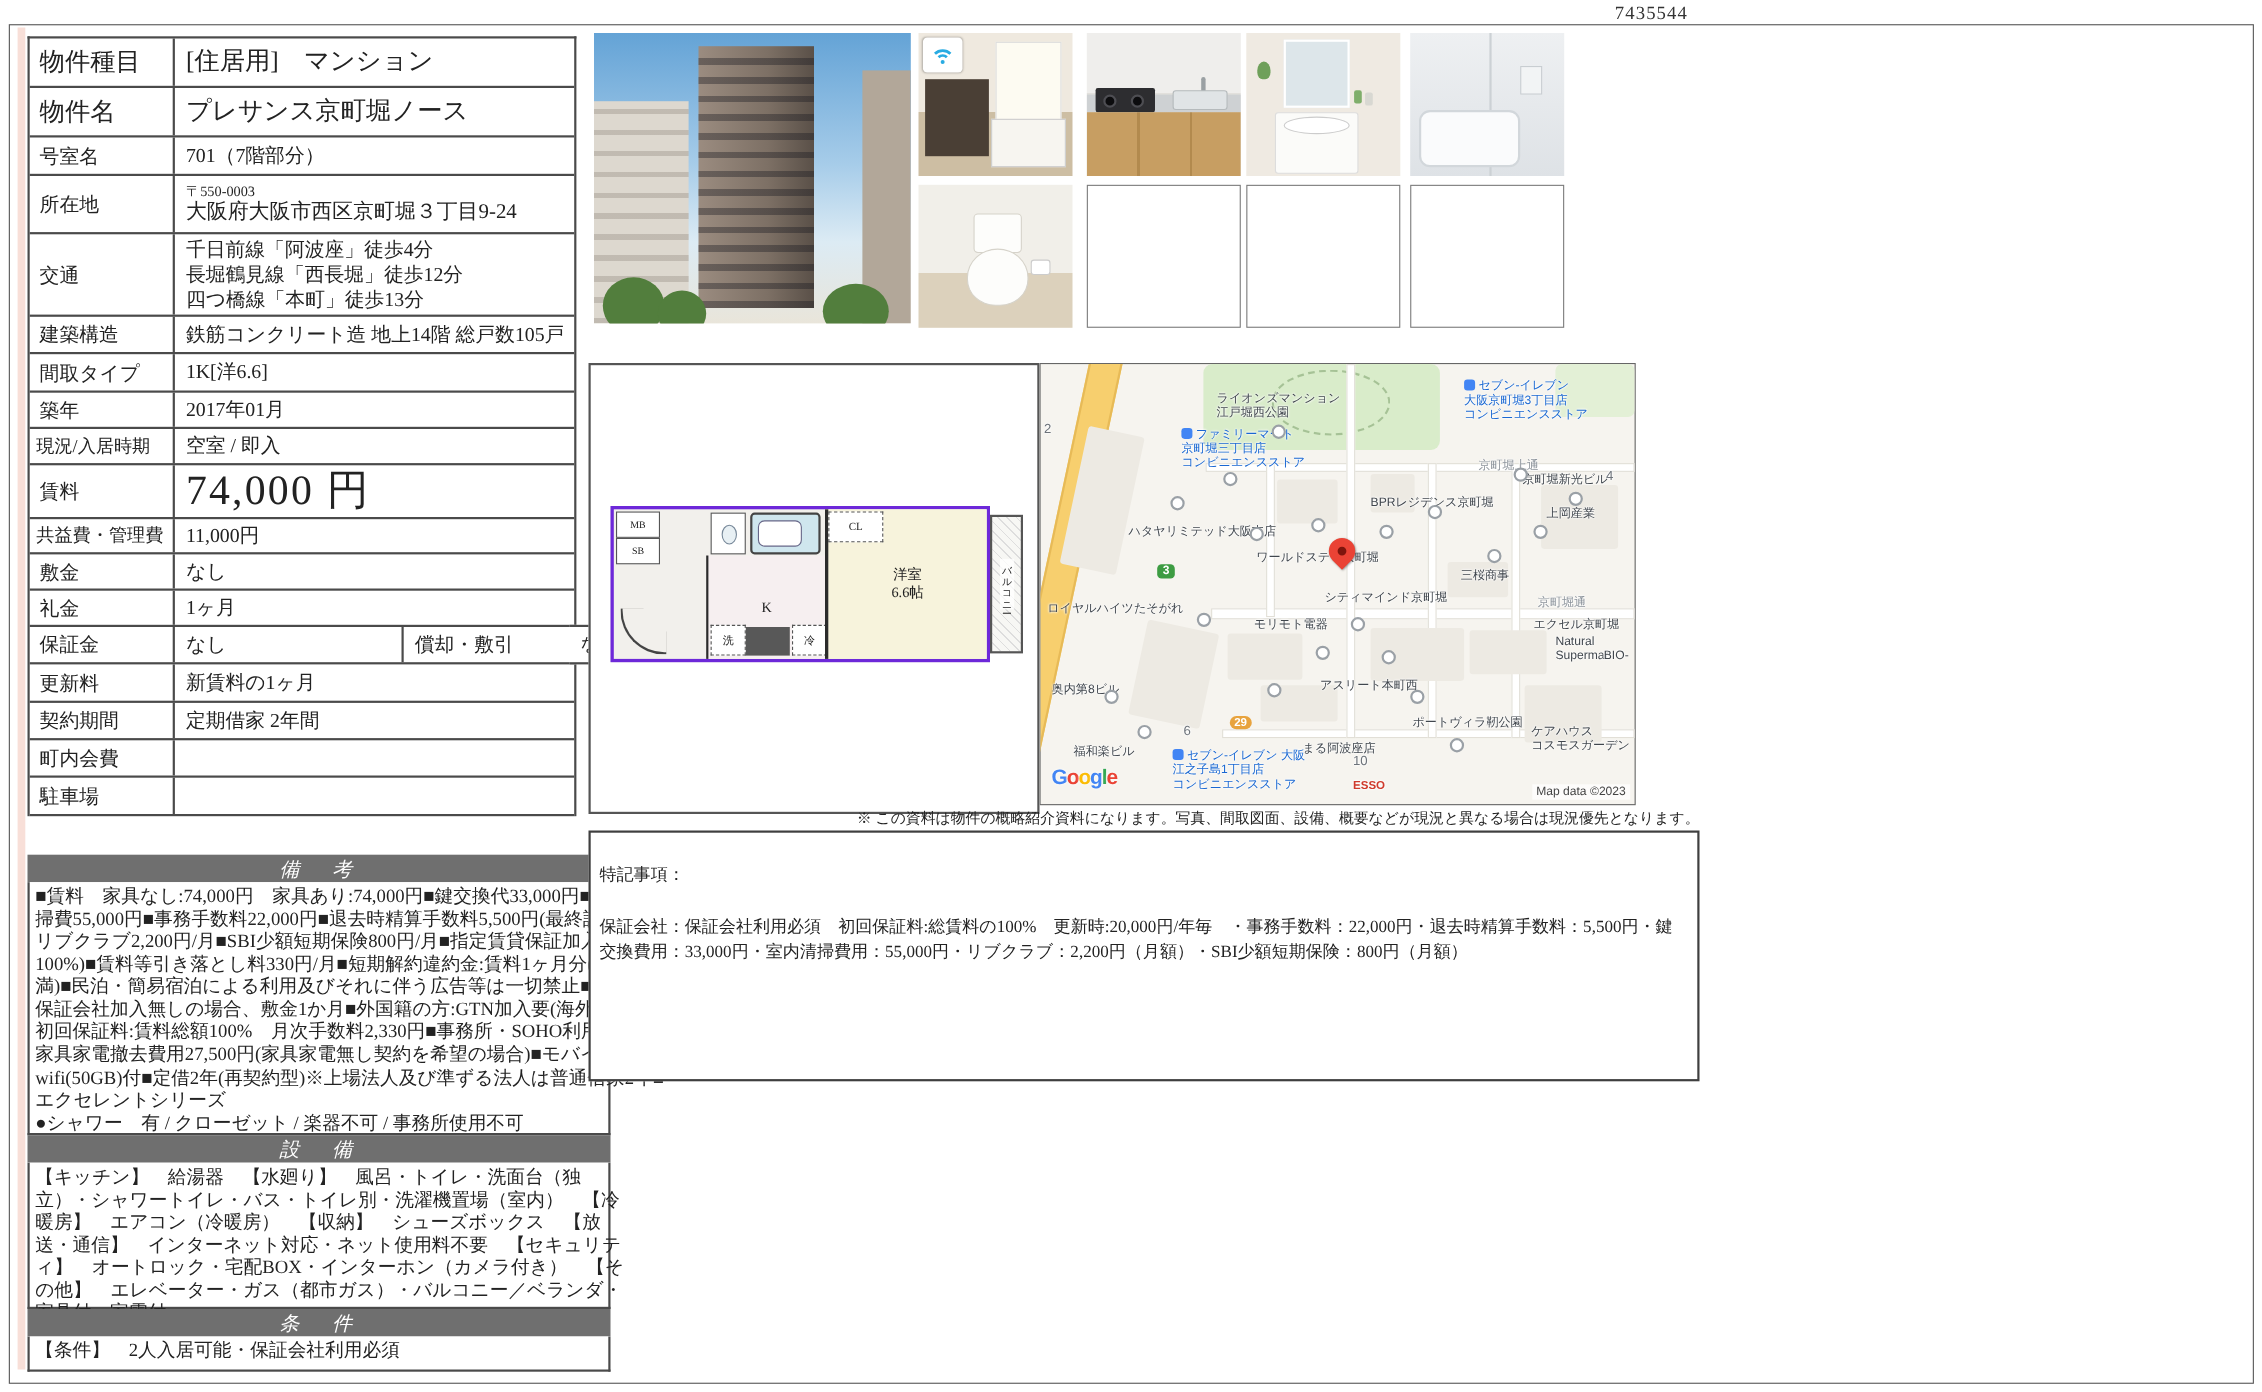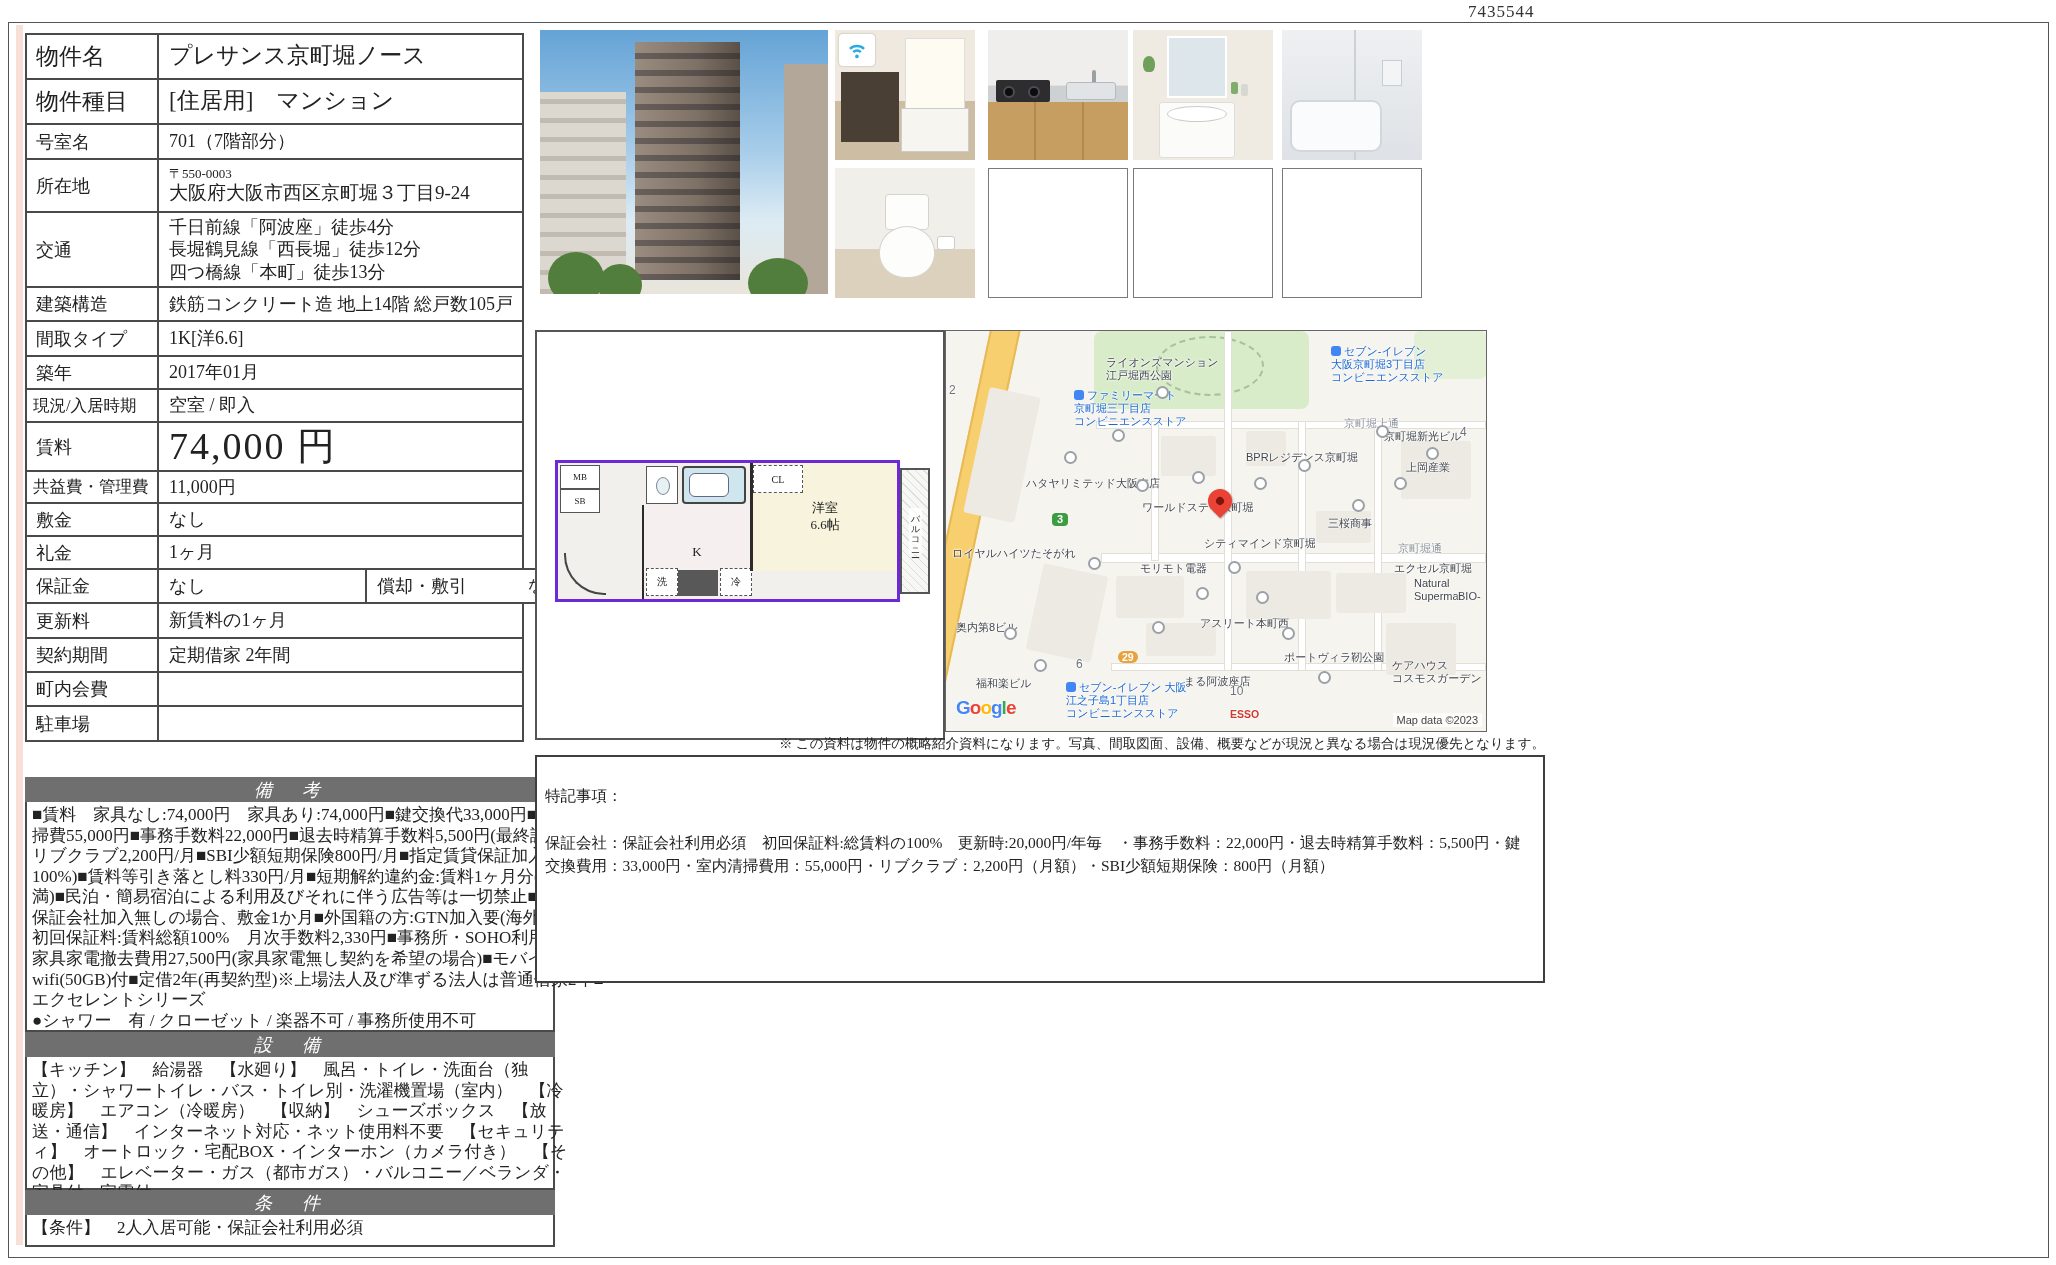--- a/index.html
+++ b/index.html
@@ -79,21 +79,21 @@
 
   .ph-toilet{background:linear-gradient(180deg,#f1efe9 0 62%,#dcd1bc 62% 100%);}
   .toi-tank{position:absolute;left:50px;top:26px;width:42px;height:34px;background:#fdfdfb;border:1px solid #d6d3ca;border-radius:4px;}
   .toi-seat{position:absolute;left:44px;top:58px;width:54px;height:50px;background:#fdfdfb;border:1px solid #d6d3ca;border-radius:50% 50% 46% 46%;}
   .toi-paper{position:absolute;left:102px;top:68px;width:16px;height:12px;background:#fff;border:1px solid #ccc;border-radius:3px;}
 
   
   .fp-box{position:absolute;left:535px;top:330px;width:410px;height:410px;border:2px solid #555;background:#fff;box-sizing:border-box;}
   .fp{position:absolute;left:18px;top:128px;width:378px;height:142px;}
   .fp-core{position:absolute;left:0;top:0;width:345px;height:142px;border:3px solid #6d28d9;background:#f2f0ec;box-sizing:border-box;}
-  .fp-room{position:absolute;left:192px;top:0;width:147px;height:108px;background:#f7f3dc;border-left:3px solid #2b2b2b;box-sizing:border-box;
+  .fp-room{position:absolute;left:192px;top:0;width:147px;height:136px;background:#f7f3dc;border-left:3px solid #2b2b2b;box-sizing:border-box;
            display:flex;align-items:center;justify-content:center;text-align:center;font-size:13px;line-height:1.3;}
   .fp-cl{position:absolute;left:195px;top:2px;width:48px;height:26px;border:1px solid #555;border-style:dashed;background:#fff;
          font-size:10px;display:flex;align-items:center;justify-content:center;}
   .fp-k{position:absolute;left:84px;top:42px;width:108px;height:94px;background:#f6eff0;border-left:2px solid #2b2b2b;box-sizing:border-box;
         display:flex;align-items:center;justify-content:center;font-size:13px;}
   .fp-bath{position:absolute;left:124px;top:3px;width:64px;height:38px;background:#cfe6ee;border:2px solid #444;border-radius:4px;box-sizing:border-box;}
   .fp-tub{position:absolute;left:5px;top:5px;width:38px;height:22px;background:#fff;border:1px solid #668;border-radius:6px;}
   .fp-wc{position:absolute;left:88px;top:3px;width:32px;height:38px;background:#fff;border:1px solid #555;box-sizing:border-box;}
   .fp-wc-dot{position:absolute;left:9px;top:10px;width:12px;height:16px;background:#e8f0f4;border:1px solid #789;border-radius:50%;}
   .fp-mb{position:absolute;left:2px;top:2px;width:38px;height:22px;border:1px solid #555;background:#fff;font-size:9px;
@@ -144,29 +144,29 @@
 <body>
 
 <div class="page">
   <div class="outer-border"></div>
   <div class="scan-strip"></div>
   <div class="doc-number">7435544</div>
 
   <div class="spec">
     <div class="row" style="height:45px">
       <div class="lbl big">
-          <span>物件名</span>
-        </div>
-      <div class="val big"><span>プレサンス京町堀ノース</span></div>
+          <span>物件種目</span>
+        </div>
+      <div class="val big"><span>[住居用]　マンション</span></div>
     </div>
     <div class="row" style="height:45px">
       <div class="lbl big">
-          <span>物件種目</span>
-        </div>
-      <div class="val big"><span>[住居用]　マンション</span></div>
+          <span>物件名</span>
+        </div>
+      <div class="val big"><span>プレサンス京町堀ノース</span></div>
     </div>
     <div class="row" style="height:35px">
       <div class="lbl">
           <span>号室名</span>
         </div>
       <div class="val"><span>701（7階部分）</span></div>
     </div>
     <div class="row" style="height:53px">
       <div class="lbl">
           <span>所在地</span>

